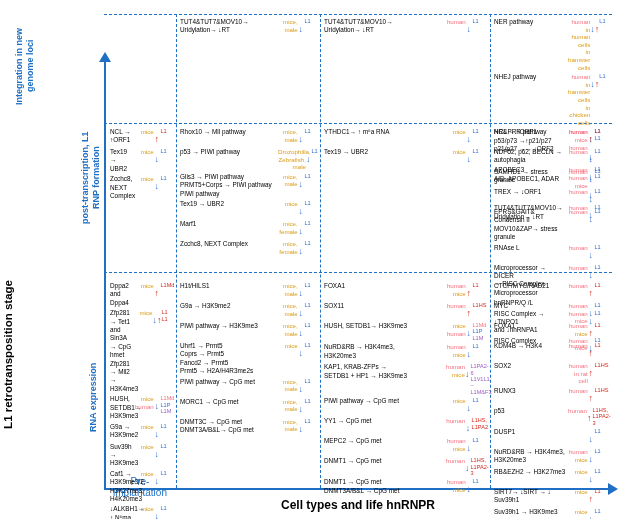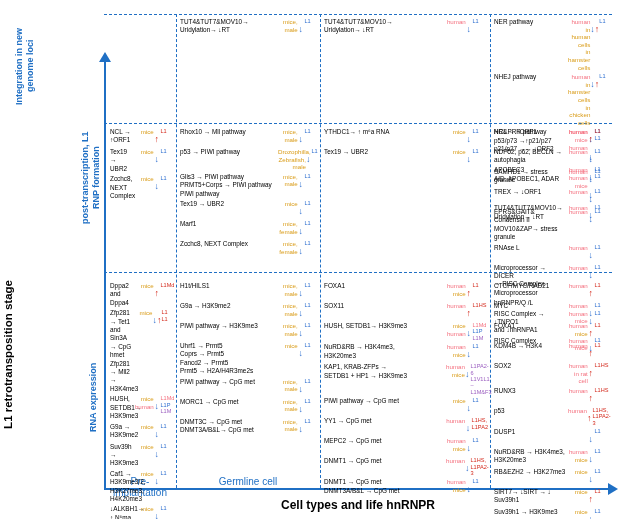--- a/index.html
+++ b/index.html
@@ -64,21 +64,20 @@
 
   <div class="ylab" style="left:14px;top:16px;height:100px;">Integration in new
 genome loci</div>
   <div class="ylab" style="left:80px;top:128px;height:100px;">post-transcription,
 L1 RNP formation</div>
   <div class="ylab" style="left:88px;top:352px;height:90px;">RNA expression</div>
   <div class="ylab-main">L1 retrotransposition stage</div>
 
   <div class="xlab">Cell types and life hnRNPR</div>
   <div class="collab" style="left:104px;width:72px">Pre-implantation</div>
-  <div class="collab" style="left:176px;width:144px">Germline cell</div>
 
   <div id="content-layer">
       <div class="cell" style="left: 110px; top: 18px; width: 66px;"></div>
       <div class="cell" style="left: 180px; top: 18px; width: 140px;">
         <div class="row">
           <div class="txt" style="width: 96px;">TUT4&amp;TUT7&amp;MOV10→
 Uridylation→ ↓RT</div>
           <div class="org mice" style="position: static; width: 28px; margin-left: 2px;">mice, male</div>
           <div style="width: 8px; text-align: center;"><span class="arr dn" style="position:static">↓</span></div>
           <div class="lbl b" style="position: static; width: 22px; margin-left: 1px;">L1</div>

